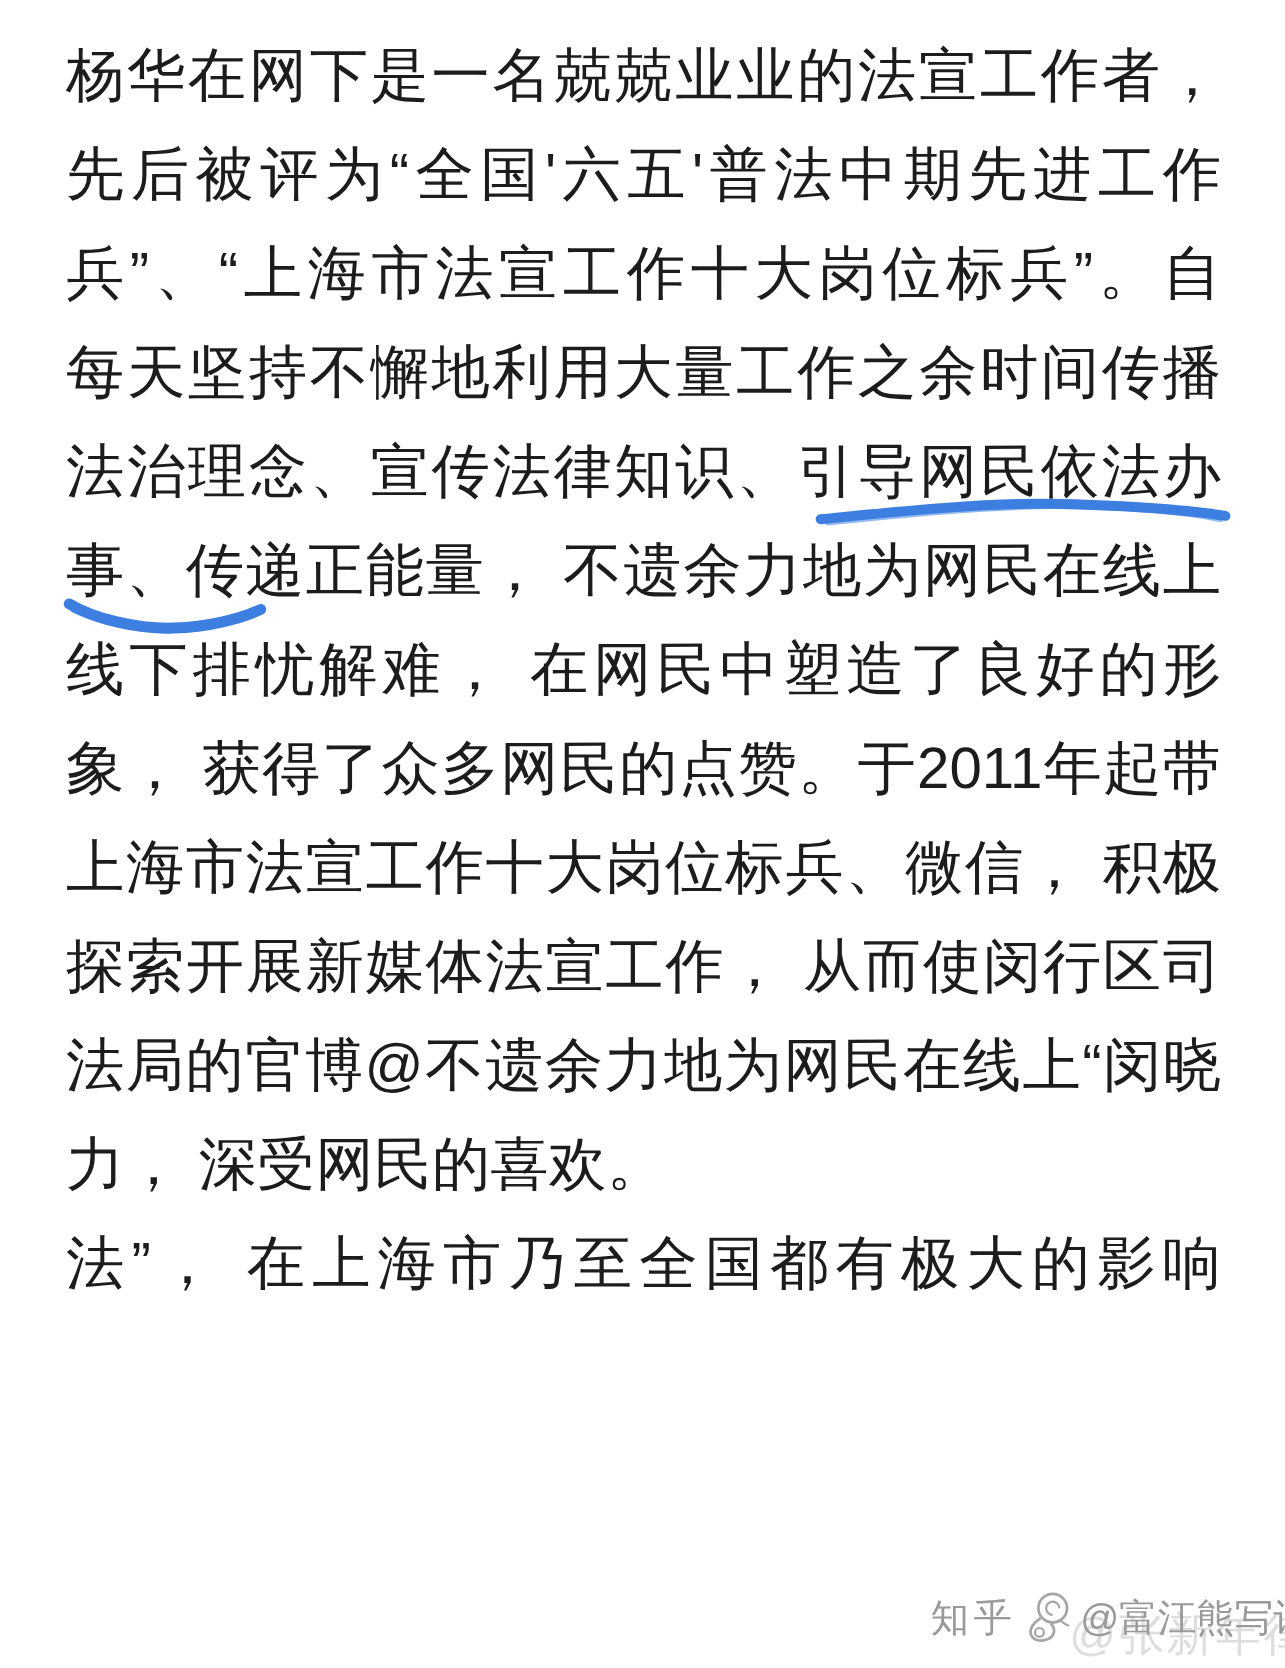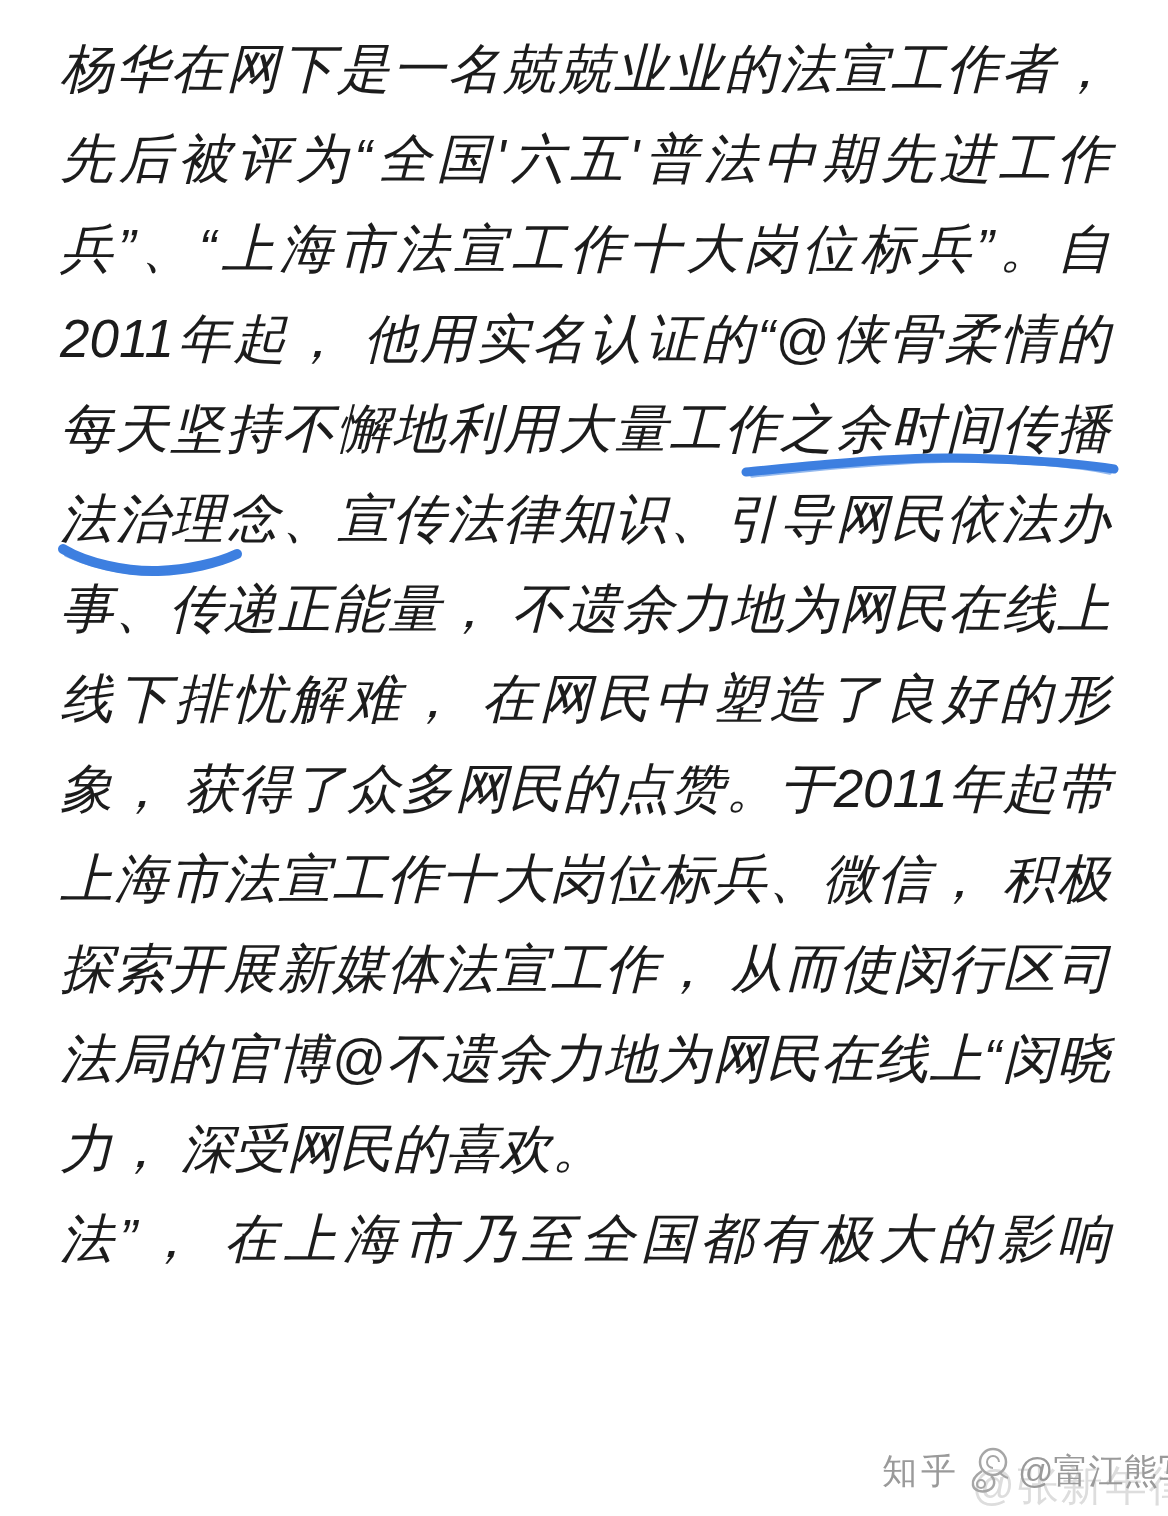--- a/index.html
+++ b/index.html
@@ -15,21 +15,21 @@
     position: absolute;
     left: 60px;
     top: 24px;
     width: 1050px;
     color: #1c1c1c;
     font-size: 53px;
     line-height: 90px;
     font-weight: 400;
     letter-spacing: 0;
   }
-  .tline { width: 100%; white-space: nowrap; font-style: italic; }
+  .tline { width: 100%; white-space: nowrap; }
   .tline.j {
     white-space: normal;
     text-align: justify;
     text-align-last: justify;
   }
   .underline-svg {
     position: absolute;
     pointer-events: none;
   }
   .u1 { left: 738px; top: 448px; }
@@ -49,33 +49,32 @@
     left: 846px;
     top: 1444px;
     display: flex;
     align-items: center;
     gap: 6px;
     font-size: 35px;
     color: #9a9a9a;
     white-space: nowrap;
     z-index: 2;
   }
-  .wm-dark .site { letter-spacing: 4px; margin-left: 36px; }
+  .wm-dark .site { letter-spacing: 4px; }
   .snail { flex: 0 0 auto; }
 </style>
 </head>
 <body>
 
 <div class="canvas">
 
   <div class="article">
     <div class="tline j">杨华在网下是一名兢兢业业的法宣工作者，</div>
     <div class="tline j">先后被评为“全国'六五'普法中期先进工作</div>
     <div class="tline j">兵”、“上海市法宣工作十大岗位标兵”。自</div>
-    <div class="tline j">2011年起， 他用实名认证的“@侠骨柔情的</div>
     <div class="tline j">每天坚持不懈地利用大量工作之余时间传播</div>
     <div class="tline j">法治理念、宣传法律知识、引导网民依法办</div>
     <div class="tline j">事、传递正能量， 不遗余力地为网民在线上</div>
     <div class="tline j">线下排忧解难， 在网民中塑造了良好的形</div>
     <div class="tline j">象， 获得了众多网民的点赞。于2011年起带</div>
     <div class="tline j">上海市法宣工作十大岗位标兵、微信， 积极</div>
     <div class="tline j">探索开展新媒体法宣工作， 从而使闵行区司</div>
     <div class="tline j">法局的官博@不遗余力地为网民在线上“闵晓</div>
     <div class="tline">力， 深受网民的喜欢。</div>
     <div class="tline j">法”， 在上海市乃至全国都有极大的影响</div>

